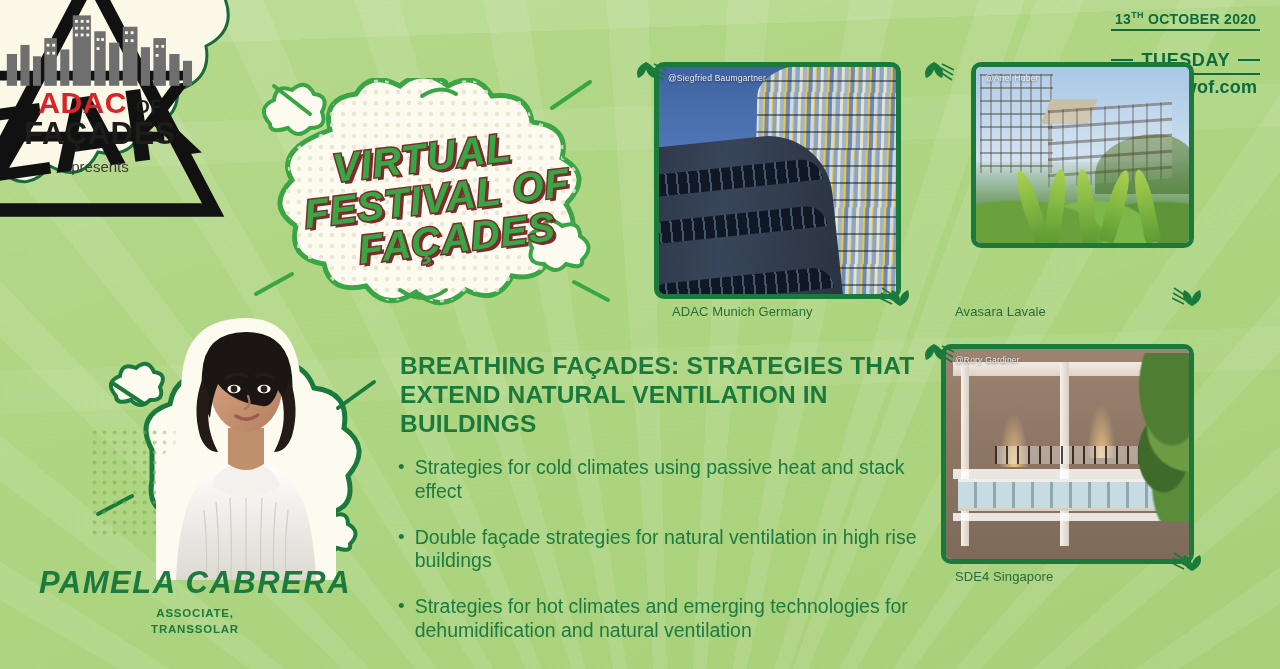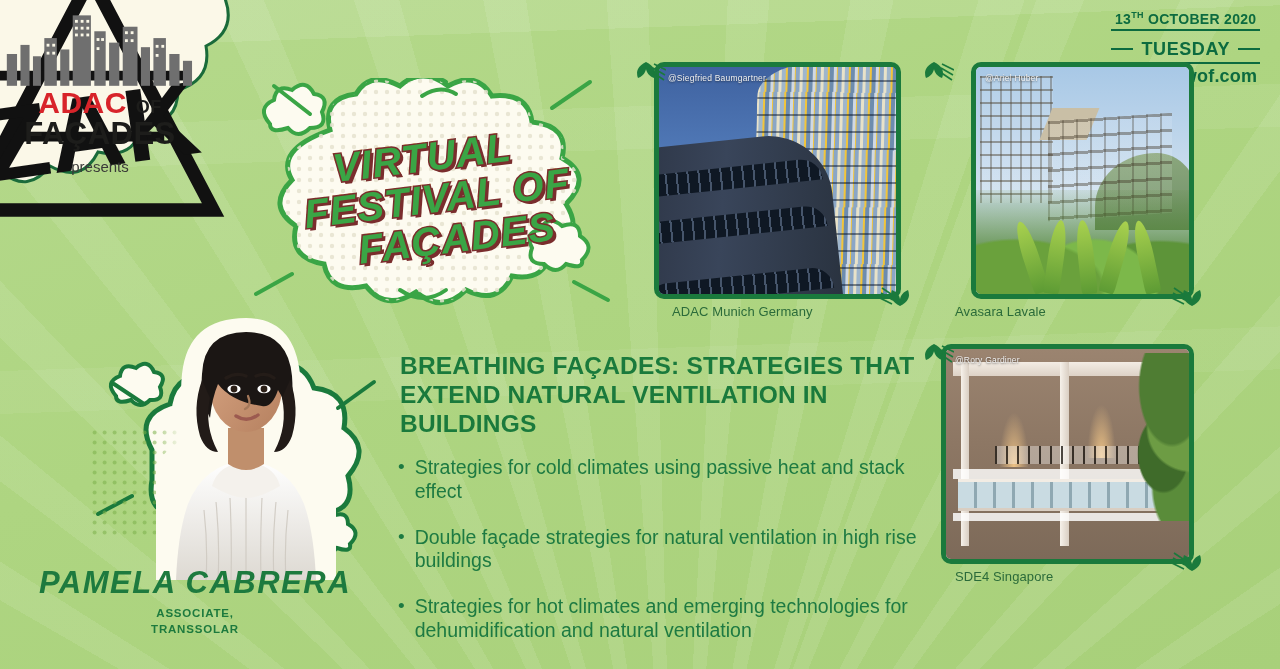--- a/index.html
+++ b/index.html
@@ -70,21 +70,21 @@
     position: absolute; right: 20px; top: 10px;
     text-align: center; color: #0c6b3f;
   }
   .date-line {
     font-weight: 700; font-size: 14px; letter-spacing: .3px;
     border-bottom: 2px solid #0c6b3f; padding-bottom: 2px;
   }
   .date-line sup { font-size: 9px; }
   .date-day {
     font-weight: 700; font-size: 18px; letter-spacing: .6px;
-    padding: 8px 0 2px; position: relative;
+    padding: 19px 0 2px; position: relative;
     display: flex; align-items: center; justify-content: center; gap: 8px;
   }
   .date-day .dash { display: inline-block; width: 22px; height: 2px; background: #0c6b3f; }
   .date-url {
     font-weight: 700; font-size: 18px; letter-spacing: .2px;
     border-top: 2px solid #0c6b3f; padding-top: 2px;
   }
 
   
   .burst { position: absolute; left: 252px; top: 78px; width: 370px; height: 240px; }
@@ -515,21 +515,21 @@
     <path d="M20,22 q-2,-12 8,-16 q4,10 -8,16 Z" fill="#1a7a3c"></path>
     <path d="M20,22 q2,-12 -8,-16 q-4,10 8,16 Z" fill="#1a7a3c"></path>
     <path d="M2,4 L14,12 M1,9 L13,16 M0,14 L12,20" stroke="#1a7a3c" stroke-width="1.6"></path>
   </svg>
   <svg class="sprout" style="left:632px; top:58px; transform:rotate(180deg);" viewBox="0 0 34 26">
     <path d="M20,22 q-2,-12 8,-16 q4,10 -8,16 Z" fill="#1a7a3c"></path>
     <path d="M20,22 q2,-12 -8,-16 q-4,10 8,16 Z" fill="#1a7a3c"></path>
     <path d="M2,4 L14,12 M1,9 L13,16 M0,14 L12,20" stroke="#1a7a3c" stroke-width="1.6"></path>
   </svg>
 
-  <div class="card" style="left:941px; top:62px; width:253px; height:237px;padding-left:30px;">
+  <div class="card" style="left:941px; top:62px; width:253px; height:186px;padding-left:30px;">
     <div class="frame">
       <div class="ph-avasara">
         <div class="av-sky"></div>
         <div class="av-hill"></div>
         <div class="av-bldgA"></div>
         <div class="av-roof"></div>
         <div class="av-bldgB"></div>
         <div class="av-green"></div>
         <div class="av-leaf" style="left:22%; transform:rotate(-18deg);"></div>
         <div class="av-leaf" style="left:34%; transform:rotate(8deg);"></div>

